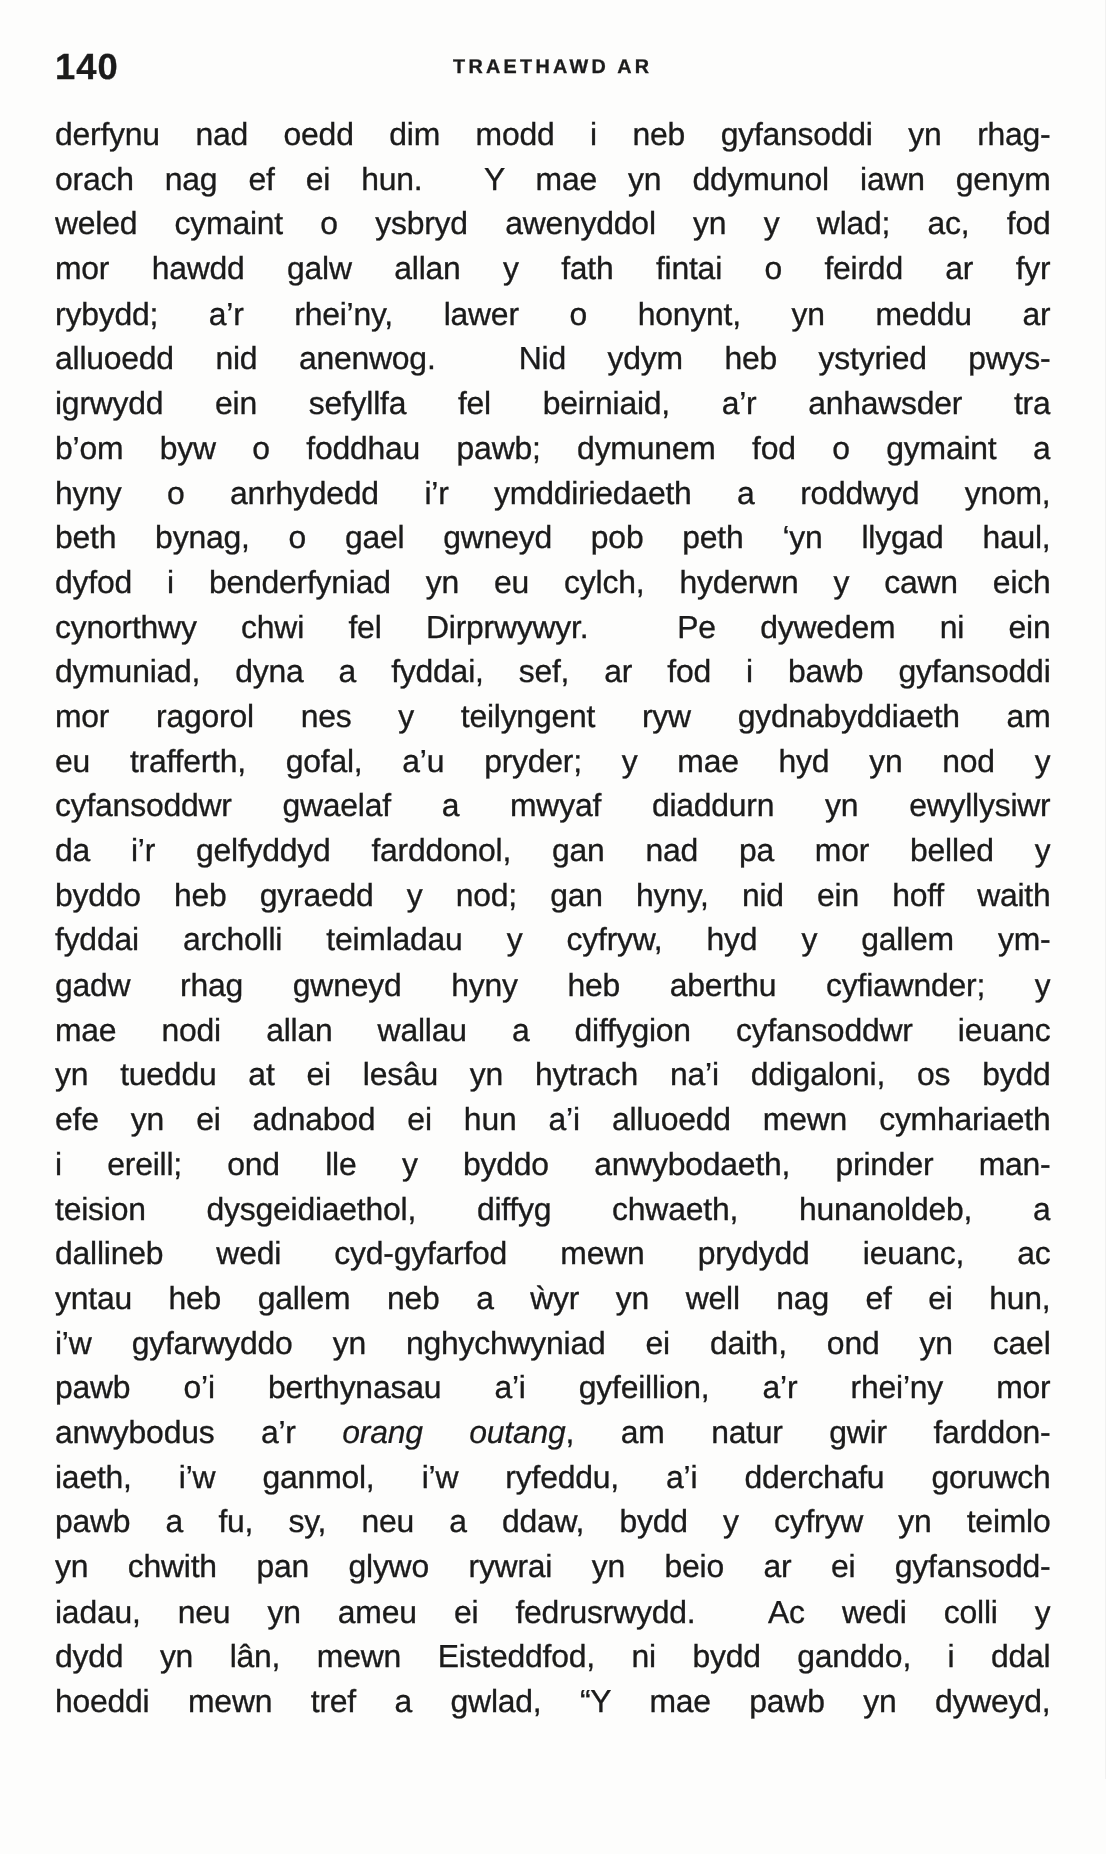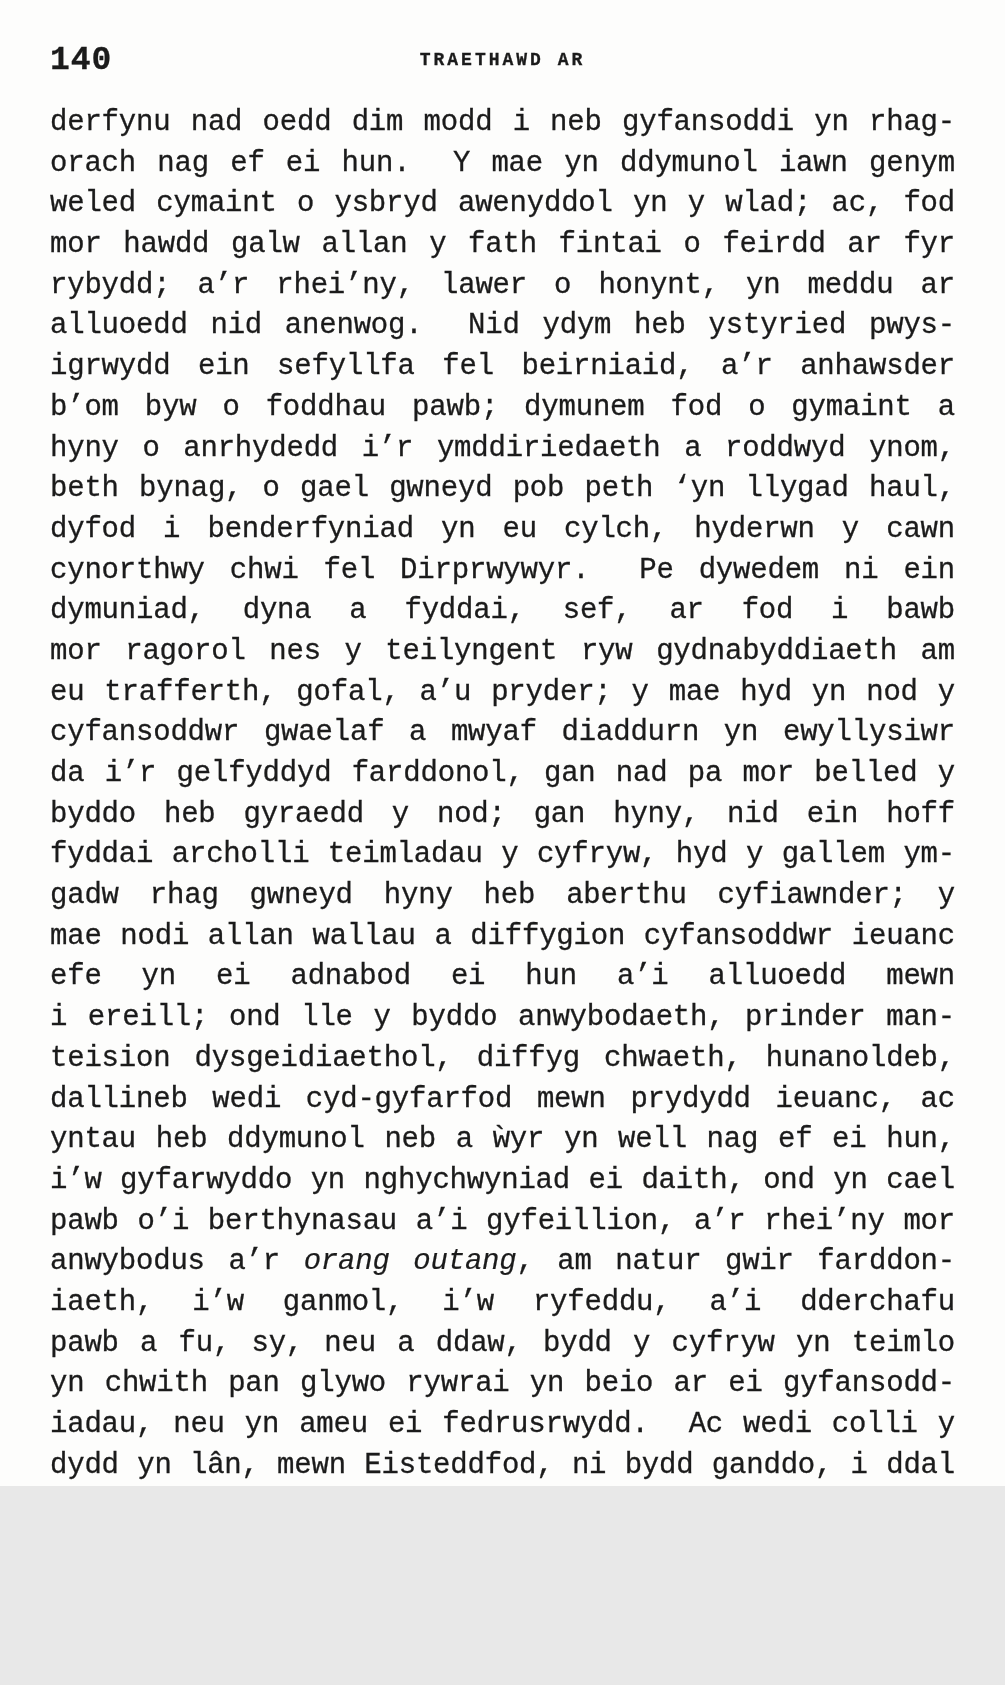--- a/index.html
+++ b/index.html
@@ -3,23 +3,23 @@
 <meta charset="utf-8">
 <style>
   html, body {
     margin: 0;
     padding: 0;
     background: #e8e8e8;
   }
   .page {
     position: relative;
     width: 1005px;
-    height: 1486px;
+    height: 1685px;
     background: #fdfdfc;
-    font-family: Liberation Mono, monospace;
+    font-family: Liberation Sans, sans-serif;
     color: #1b1b1b;
     overflow: hidden;
     -webkit-text-stroke: 0.3px #1b1b1b;
   }
   .header {
     position: absolute;
     top: 42px;
     left: 50px;
     width: 905px;
     height: 42px;
@@ -85,25 +85,26 @@
       <div class="line">cynorthwy chwi fel Dirprwywyr.&nbsp; Pe dywedem ni ein</div>
       <div class="line">dymuniad, dyna a fyddai, sef, ar fod i bawb gyfansoddi</div>
       <div class="line">mor ragorol nes y teilyngent ryw gydnabyddiaeth am</div>
       <div class="line">eu trafferth, gofal, a’u pryder; y mae hyd yn nod y</div>
       <div class="line">cyfansoddwr gwaelaf a mwyaf diaddurn yn ewyllysiwr</div>
       <div class="line">da i’r gelfyddyd farddonol, gan nad pa mor belled y</div>
       <div class="line">byddo heb gyraedd y nod; gan hyny, nid ein hoff waith</div>
       <div class="line">fyddai archolli teimladau y cyfryw, hyd y gallem ym-</div>
       <div class="line">gadw rhag gwneyd hyny heb aberthu cyfiawnder; y</div>
       <div class="line">mae nodi allan wallau a diffygion cyfansoddwr ieuanc</div>
+      <div class="line">yn tueddu at ei lesâu yn hytrach na’i ddigaloni, os bydd</div>
       <div class="line">efe yn ei adnabod ei hun a’i alluoedd mewn cymhariaeth</div>
       <div class="line">i ereill; ond lle y byddo anwybodaeth, prinder man-</div>
       <div class="line">teision dysgeidiaethol, diffyg chwaeth, hunanoldeb, a</div>
       <div class="line">dallineb wedi cyd-gyfarfod mewn prydydd ieuanc, ac</div>
-      <div class="line">yntau heb ddymunol neb a ẁyr yn well nag ef ei hun,</div>
+      <div class="line">yntau heb gallem neb a ẁyr yn well nag ef ei hun,</div>
       <div class="line">i’w gyfarwyddo yn nghychwyniad ei daith, ond yn cael</div>
       <div class="line">pawb o’i berthynasau a’i gyfeillion, a’r rhei’ny mor</div>
       <div class="line"><span>anwybodus a’r </span><em>orang outang</em><span>, am natur gwir farddon-</span></div>
       <div class="line">iaeth, i’w ganmol, i’w ryfeddu, a’i dderchafu goruwch</div>
       <div class="line">pawb a fu, sy, neu a ddaw, bydd y cyfryw yn teimlo</div>
       <div class="line">yn chwith pan glywo rywrai yn beio ar ei gyfansodd-</div>
       <div class="line">iadau, neu yn ameu ei fedrusrwydd.&nbsp; Ac wedi colli y</div>
       <div class="line">dydd yn lân, mewn Eisteddfod, ni bydd ganddo, i ddal</div>
       <div class="line">hoeddi mewn tref a gwlad, “Y mae pawb yn dyweyd,</div>
     </div>

